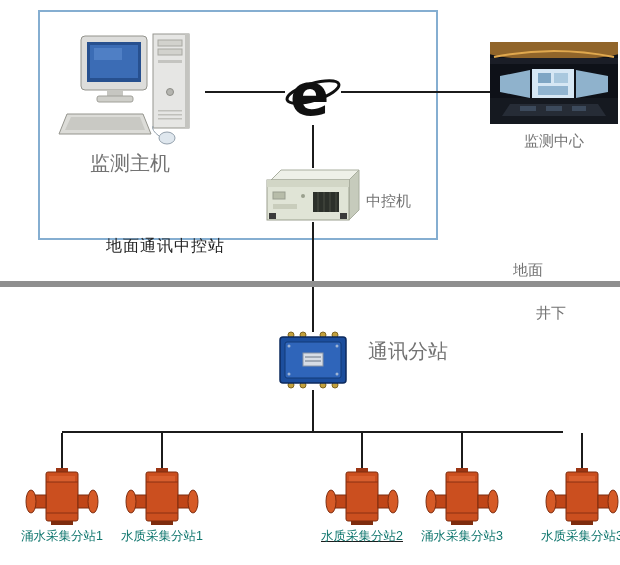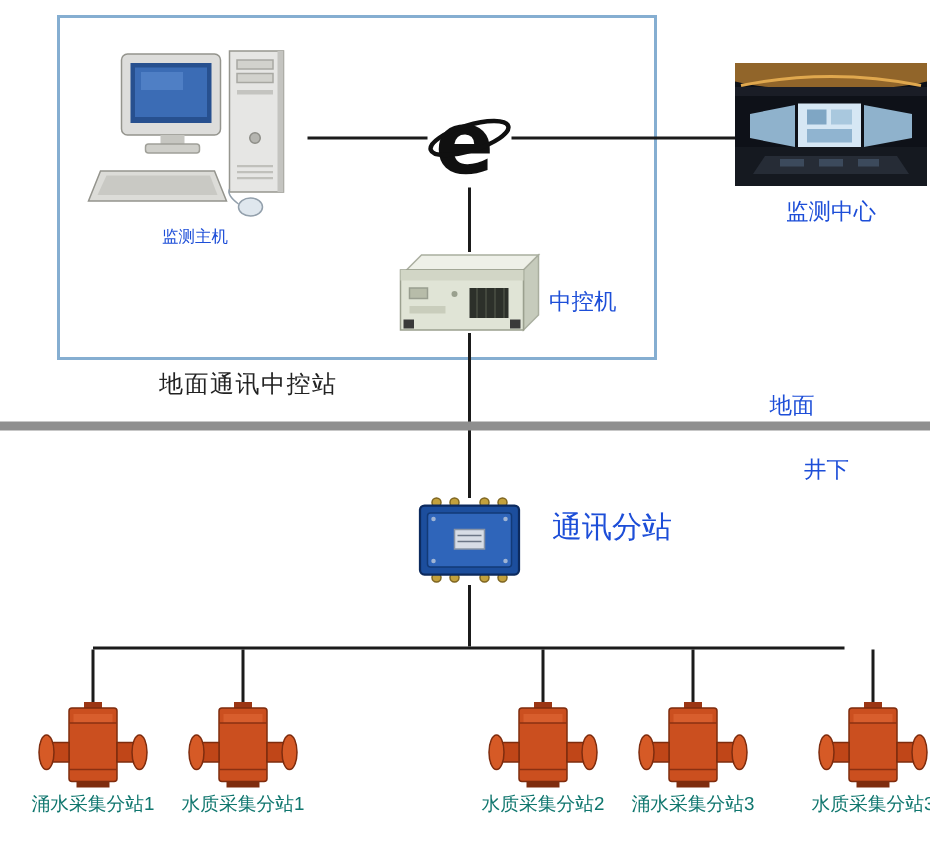--- a/index.html
+++ b/index.html
@@ -6,25 +6,25 @@
   html,body { background:#ffffff; }
   .canvas {
     position:relative; width:620px; height:565px; background:#ffffff;
     font-family:"Liberation Sans","DejaVu Sans",sans-serif; color:#1c1c1c; overflow:hidden;
   }
   .ground-box {
     position:absolute; left:38px; top:10px; width:400px; height:230px;
     border:2px solid #85aed1; background:#ffffff;
   }
   .line { position:absolute; background:#1b1b1b; }
-  .lbl { position:absolute; white-space:nowrap; color:#1d4ed8; }
-  .lbl-host { left:55px; top:150px; width:150px; text-align:center; font-size:11px; }
+  .lbl { position:absolute; white-space:nowrap; color:#737373; }
+  .lbl-host { left:55px; top:150px; width:150px; text-align:center; font-size:20px; }
   .lbl-center { left:490px; top:132px; width:128px; text-align:center; font-size:15px; }
   .lbl-controller { left:366px; top:192px; font-size:15px;text-align:center; }
-  .lbl-groundstation { left:106px; top:246px; font-size:16px; letter-spacing:1px; color:#222; }
+  .lbl-groundstation { left:106px; top:236px; font-size:16px; letter-spacing:1px; color:#222; }
   .lbl-surface { left:513px; top:261px; font-size:15px; }
   .lbl-underground { left:536px; top:304px; font-size:15px; }
   .lbl-commsub { left:368px; top:338px; font-size:20px; }
   .divider { position:absolute; left:0; top:281px; width:620px; height:6px; background:#8f8f8f; }
   .computer-wrap { position:absolute; left:55px; top:30px; width:150px; height:118px; }
   .elogo-wrap { position:absolute; left:285px; top:65px; width:56px; height:62px; }
   .center-photo { position:absolute; left:490px; top:42px; width:128px; height:82px; }
   .server-wrap { position:absolute; left:263px; top:166px; width:100px; height:62px; }
   .bluebox-wrap { position:absolute; left:278px; top:328px; width:70px; height:64px; }
   .station {
@@ -175,21 +175,21 @@
       </svg>
     <div class="slabel">涌水采集分站1</div>
   </div>
   <div class="station" style="left:107px;">
     <div class="drop"></div>
     <svg width="78" height="58" viewBox="0 0 78 58">
         <use href="#station-shape" xlink:href="#station-shape"></use>
       </svg>
     <div class="slabel">水质采集分站1</div>
   </div>
-  <div class="station" style="left:307px;">
+  <div class="station" style="left:307px;text-decoration:underline;">
     <div class="drop"></div>
     <svg width="78" height="58" viewBox="0 0 78 58">
         <use href="#station-shape" xlink:href="#station-shape"></use>
       </svg>
     <div class="slabel">水质采集分站2</div>
   </div>
   <div class="station" style="left:407px;align-items:center;">
     <div class="drop"></div>
     <svg width="78" height="58" viewBox="0 0 78 58">
         <use href="#station-shape" xlink:href="#station-shape"></use>

